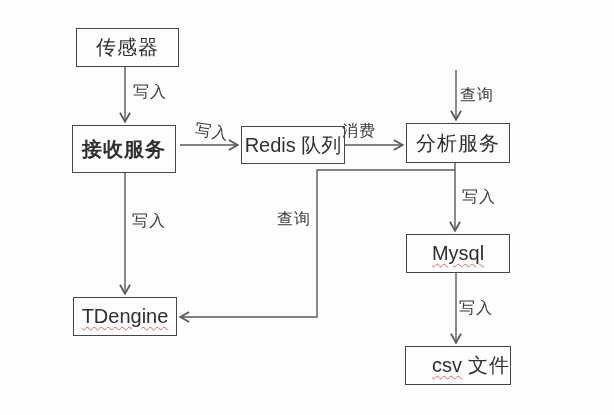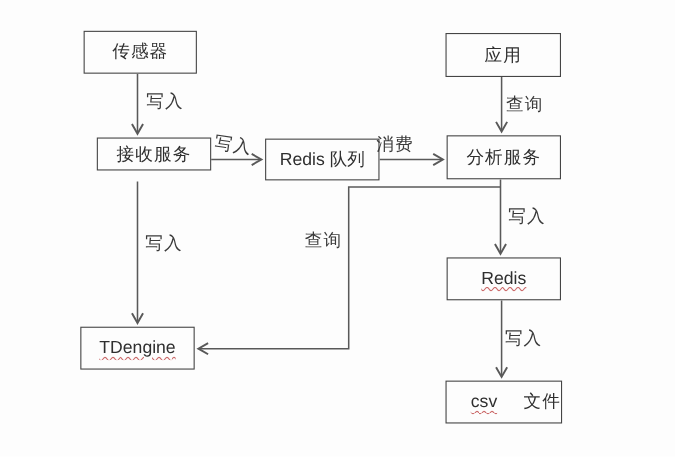--- a/index.html
+++ b/index.html
@@ -19,41 +19,41 @@
     left: 0; top: 0;
     width: 614px; height: 415px;
   }
   .node {
     position: absolute;
     border: 1.5px solid #454545;
     background: #fdfdfd;
     display: flex;
     align-items: center;
     justify-content: center;
-    font-size: 16px;
+    font-size: 20px;
     color: #2f2f2f;
     box-sizing: border-box;
     letter-spacing: 1px;
   }
   .node-sensor   { left: 76px;  top: 28px;  width: 103px; height: 39px; }
   .node-app      { left: 405px; top: 30px;  width: 105px; height: 40px; }
-  .node-receive  { left: 88px;  top: 125px; width: 104px; height: 30px; }
+  .node-receive  { left: 72px;  top: 125px; width: 104px; height: 48px; font-weight: bold; }
   .node-redis    { left: 241px; top: 126px; width: 104px; height: 38px; letter-spacing: 0; }
   .node-analysis { left: 406px; top: 123px; width: 104px; height: 40px; }
   .node-mysql    { left: 406px; top: 234px; width: 104px; height: 39px; letter-spacing: 0; }
   .node-tdengine { left: 73px;  top: 297px; width: 104px; height: 39px; letter-spacing: 0; text-align: right; }
   .node-csv      { left: 405px; top: 346px; width: 106px; height: 39px; letter-spacing: 0; justify-content: flex-end; }
   .squiggle {
     text-decoration: underline;
     text-decoration-style: wavy;
     text-decoration-color: #cb6a6a;
     text-decoration-thickness: 1px;
     text-underline-offset: 3px;
   }
-  .csv-cn { margin-left: 24px; letter-spacing: 1px; }
+  .csv-cn { margin-left: 6px; letter-spacing: 1px; }
   .edge-label {
     position: absolute;
     font-size: 16px;
     color: #3a3a3a;
     letter-spacing: 1px;
     white-space: nowrap;
   }
   .lbl-sensor-receive   { left: 133px; top: 82px; }
   .lbl-receive-redis    { left: 195px; top: 122px; transform: rotate(8deg); }
   .lbl-redis-analysis   { left: 342px; top: 121px; }
@@ -81,38 +81,35 @@
     <line x1="455" y1="163" x2="455" y2="230" stroke="#595959" stroke-width="1.4" marker-end="url(#arrow)"></line>
     <line x1="456" y1="273" x2="456" y2="342" stroke="#595959" stroke-width="1.4" marker-end="url(#arrow)"></line>
     <line x1="125" y1="165" x2="125" y2="293" stroke="#595959" stroke-width="1.4" marker-end="url(#arrow)"></line>
     <polyline points="455,170 317,170 317,317 181,317" fill="none" stroke="#595959" stroke-width="1.4" marker-end="url(#arrow)"></polyline>
   </svg>
 
   <div class="node node-sensor">
     <span>传感器</span>
   </div>
 
-  <div class="node node-app">
-    <span>应用</span>
-  </div>
 
   <div class="node node-receive">
     <span>接收服务</span>
   </div>
 
   <div class="node node-analysis">
     <span>分析服务</span>
   </div>
 
   <div class="node node-redis">
     <span>Redis 队列</span>
   </div>
 
   <div class="node node-mysql">
-    <span class="squiggle">Redis</span>
+    <span class="squiggle">Mysql</span>
   </div>
 
   <div class="node node-tdengine">
     <span class="squiggle">TDengine</span>
   </div>
 
   <div class="node node-csv">
     <span class="squiggle">csv</span>
     <span class="csv-cn">文件</span>
   </div>

